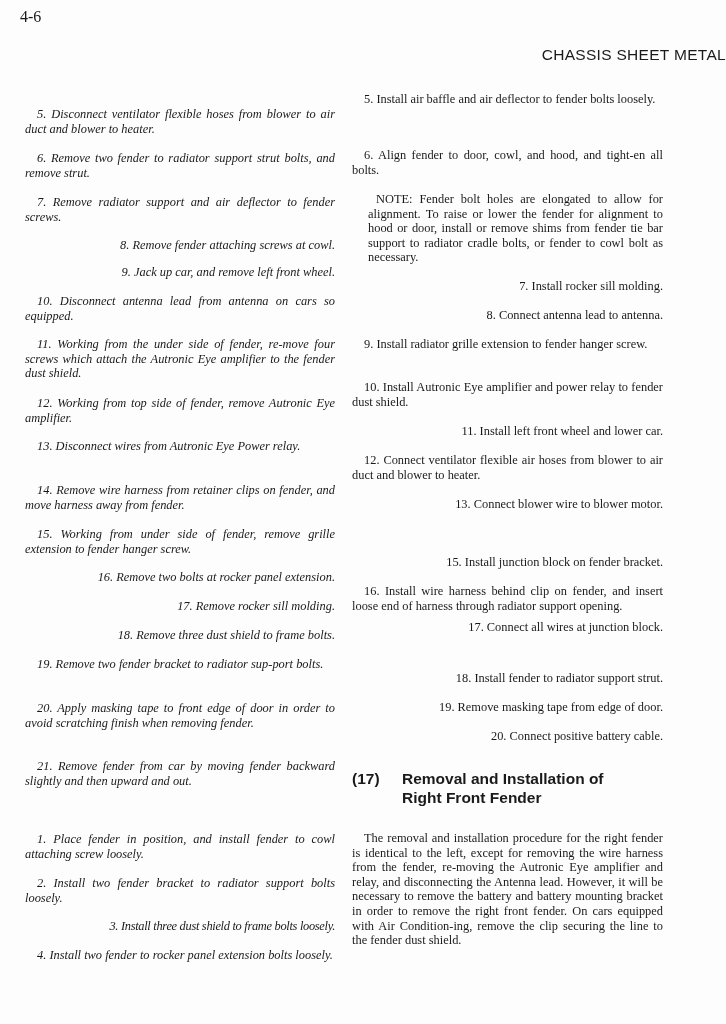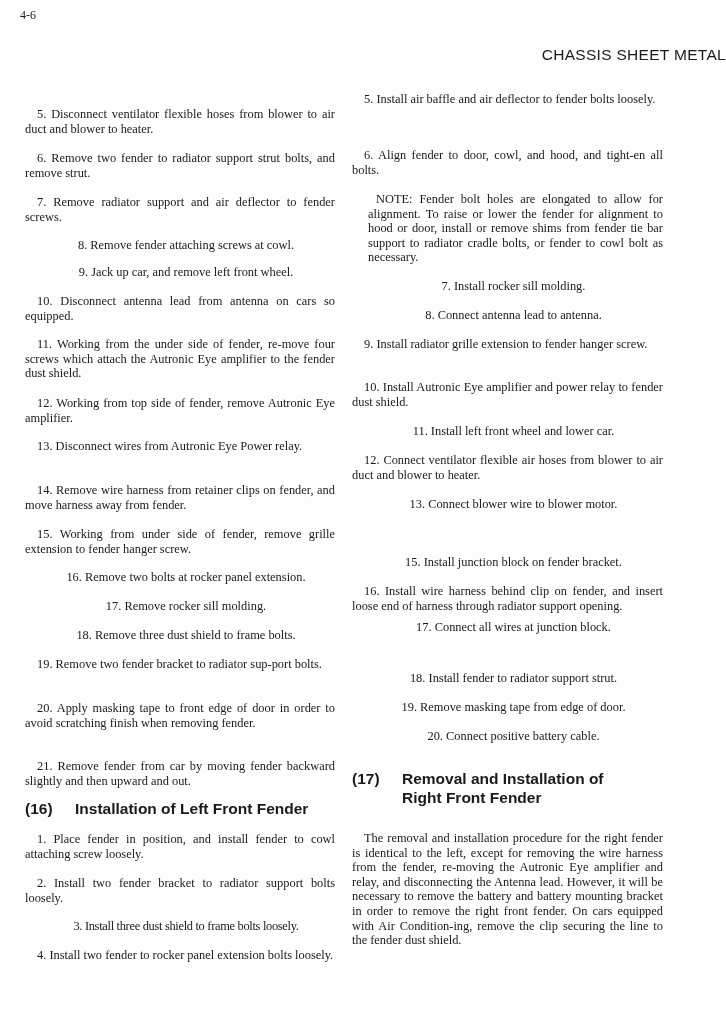--- a/index.html
+++ b/index.html
@@ -1,68 +1,65 @@
 <!DOCTYPE html>
 <html><head>
 <meta charset="utf-8">
 <style>
   html, body { margin: 0; padding: 0; }
   body {
     width: 726px; height: 1024px; background: #fdfdfd; position: relative; overflow: hidden;
     font-family: "Liberation Serif", "DejaVu Serif", serif; color: #1a1a1a;
   }
-  .page-num { position: absolute; left: 20px; top: 8px; font-size: 12px; }
+  .page-num { position: absolute; left: 20px; top: 8px; font-size: 16px; }
   .page-title {
     position: absolute; left: 0; width: 726px; top: 46px; text-align: right;
     font-family: "Liberation Sans", "DejaVu Sans", sans-serif; font-size: 15.5px; letter-spacing: 0.3px;
   }
   .col { position: absolute; }
   .col.left { left: 25px; width: 310px; }
   .col.right { left: 352px; width: 311px; }
   .p {
     position: absolute; left: 0; right: 0; font-size: 12.4px; line-height: 14.6px;
     text-align: justify; text-indent: 12px; margin: 0;
   }
   .p.note { left: 16px; text-indent: 8px; }
-  .p.single { text-align: center; }
+  .p.single { text-align: right; }
   .heading {
     position: absolute; left: 0; right: 0;
     font-family: "Liberation Sans", "DejaVu Sans", sans-serif; font-weight: bold; font-size: 15.5px; line-height: 19px;
   }
   .heading .num { display: inline-block; width: 50px; }
   .heading .title-block { display: inline-block; vertical-align: top; }
 </style>
 </head>
 <body>
 
 <div class="page-num">4-6</div>
 <div class="page-title">CHASSIS SHEET METAL</div>
 
-<div class="col left" style="top:0;height:1024px;">
+<div class="col left" style="top:0;height:1024px;font-style:italic;">
   <p class="p" style="top:107px">5. Disconnect ventilator flexible hoses from blower to air duct and blower to heater.</p>
   <p class="p" style="top:151px">6. Remove two fender to radiator support strut bolts, and remove strut.</p>
   <p class="p" style="top:195px">7. Remove radiator support and air deflector to fender screws.</p>
   <p class="p single" style="top:238px">8. Remove fender attaching screws at cowl.</p>
   <p class="p single" style="top:265px">9. Jack up car, and remove left front wheel.</p>
   <p class="p" style="top:294px">10. Disconnect antenna lead from antenna on cars so equipped.</p>
   <p class="p" style="top:337px">11. Working from the under side of fender, re-move four screws which attach the Autronic Eye amplifier to the fender dust shield.</p>
   <p class="p" style="top:396px">12. Working from top side of fender, remove Autronic Eye amplifier.</p>
   <p class="p" style="top:439px">13. Disconnect wires from Autronic Eye Power relay.</p>
   <p class="p" style="top:483px">14. Remove wire harness from retainer clips on fender, and move harness away from fender.</p>
   <p class="p" style="top:527px">15. Working from under side of fender, remove grille extension to fender hanger screw.</p>
   <p class="p single" style="top:570px">16. Remove two bolts at rocker panel extension.</p>
   <p class="p single" style="top:599px">17. Remove rocker sill molding.</p>
   <p class="p single" style="top:628px">18. Remove three dust shield to frame bolts.</p>
   <p class="p" style="top:657px">19. Remove two fender bracket to radiator sup-port bolts.</p>
   <p class="p" style="top:701px">20. Apply masking tape to front edge of door in order to avoid scratching finish when removing fender.</p>
   <p class="p" style="top:759px">21. Remove fender from car by moving fender backward slightly and then upward and out.</p>
 
-  <div class="heading" style="top:799px">
-    <span class="num">(16)</span><span class="title-block">Installation of Left Front Fender</span>
-  </div>
 
   <p class="p" style="top:832px">1. Place fender in position, and install fender to cowl attaching screw loosely.</p>
   <p class="p" style="top:876px">2. Install two fender bracket to radiator support bolts loosely.</p>
   <p class="p single" style="top:919px;letter-spacing:-0.3px">3. Install three dust shield to frame bolts loosely.</p>
   <p class="p" style="top:948px">4. Install two fender to rocker panel extension bolts loosely.</p>
 </div>
 
 <div class="col right" style="top:0;height:1024px;">
   <p class="p" style="top:92px">5. Install air baffle and air deflector to fender bolts loosely.</p>
   <p class="p" style="top:148px">6. Align fender to door, cowl, and hood, and tight-en all bolts.</p>

